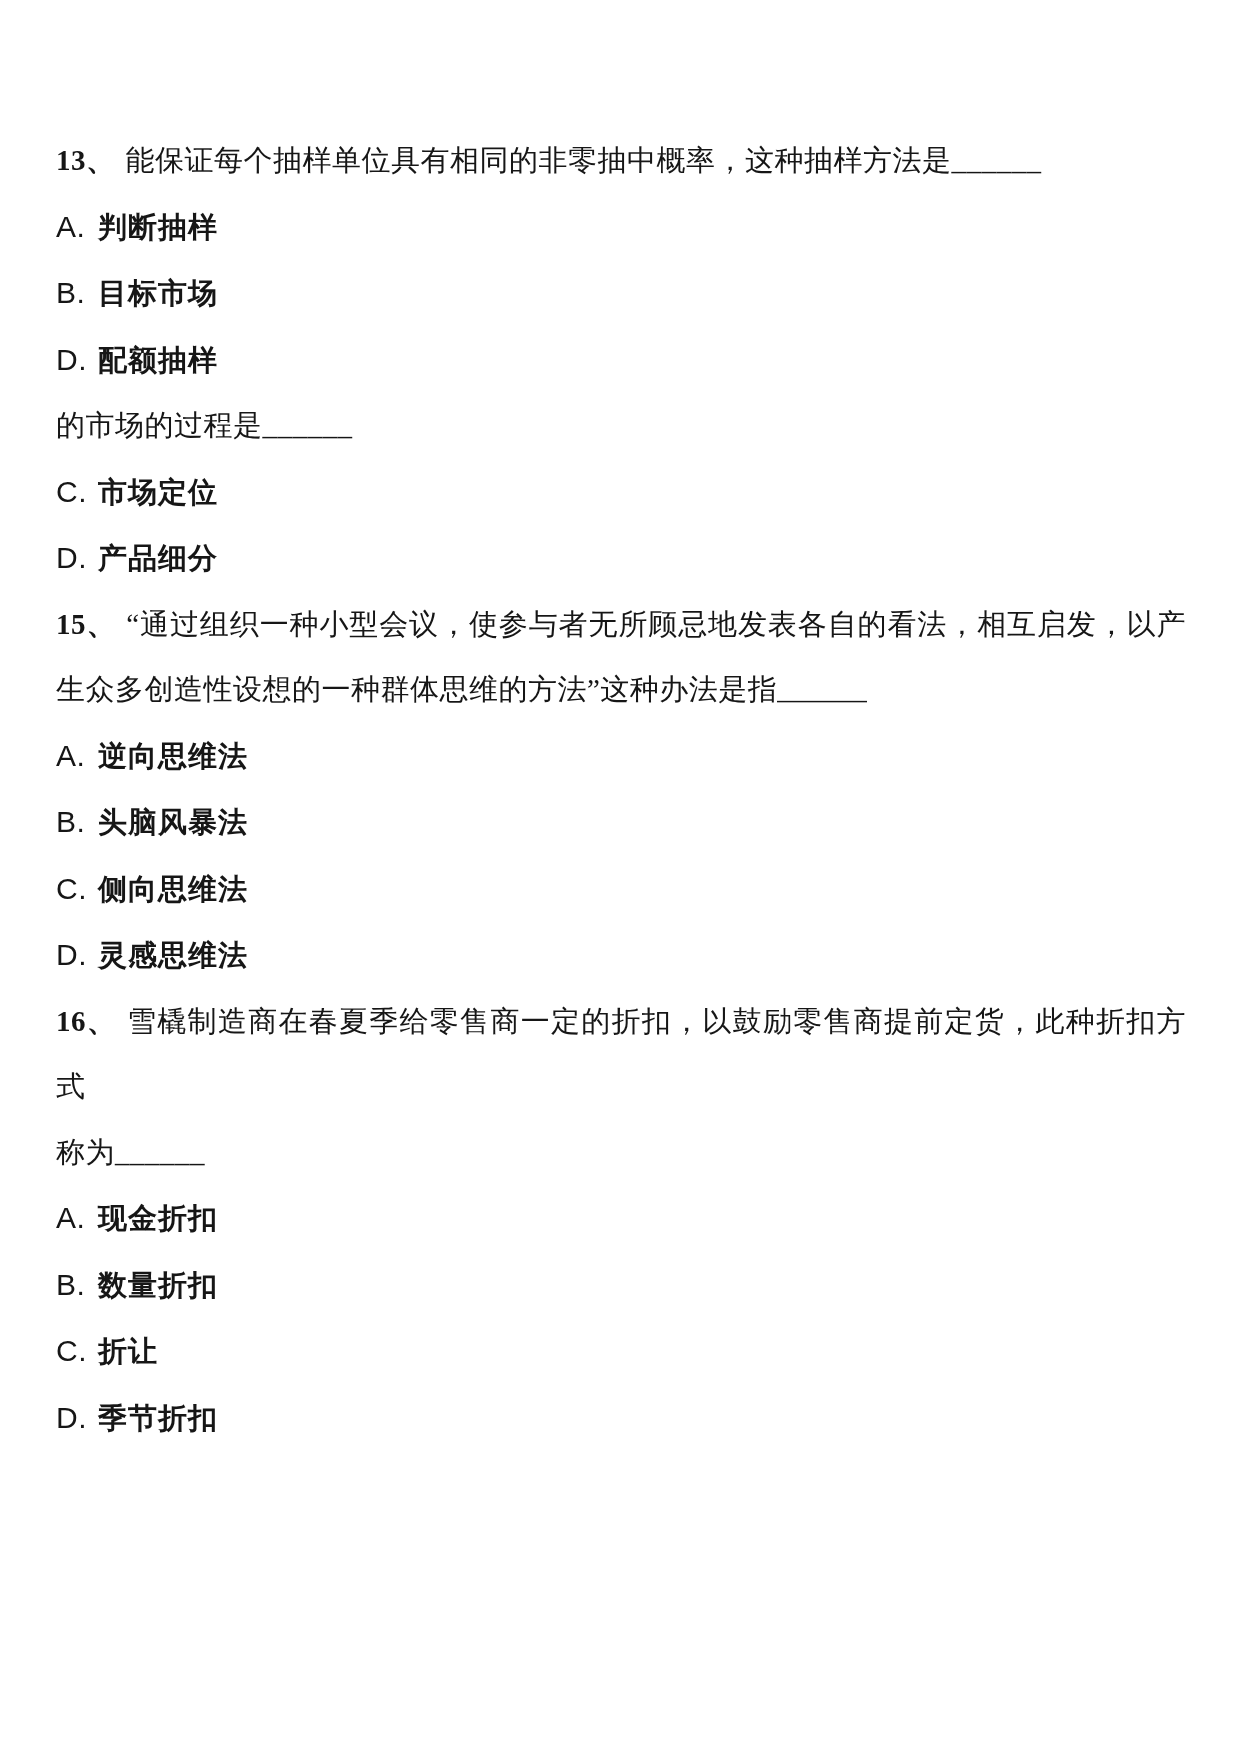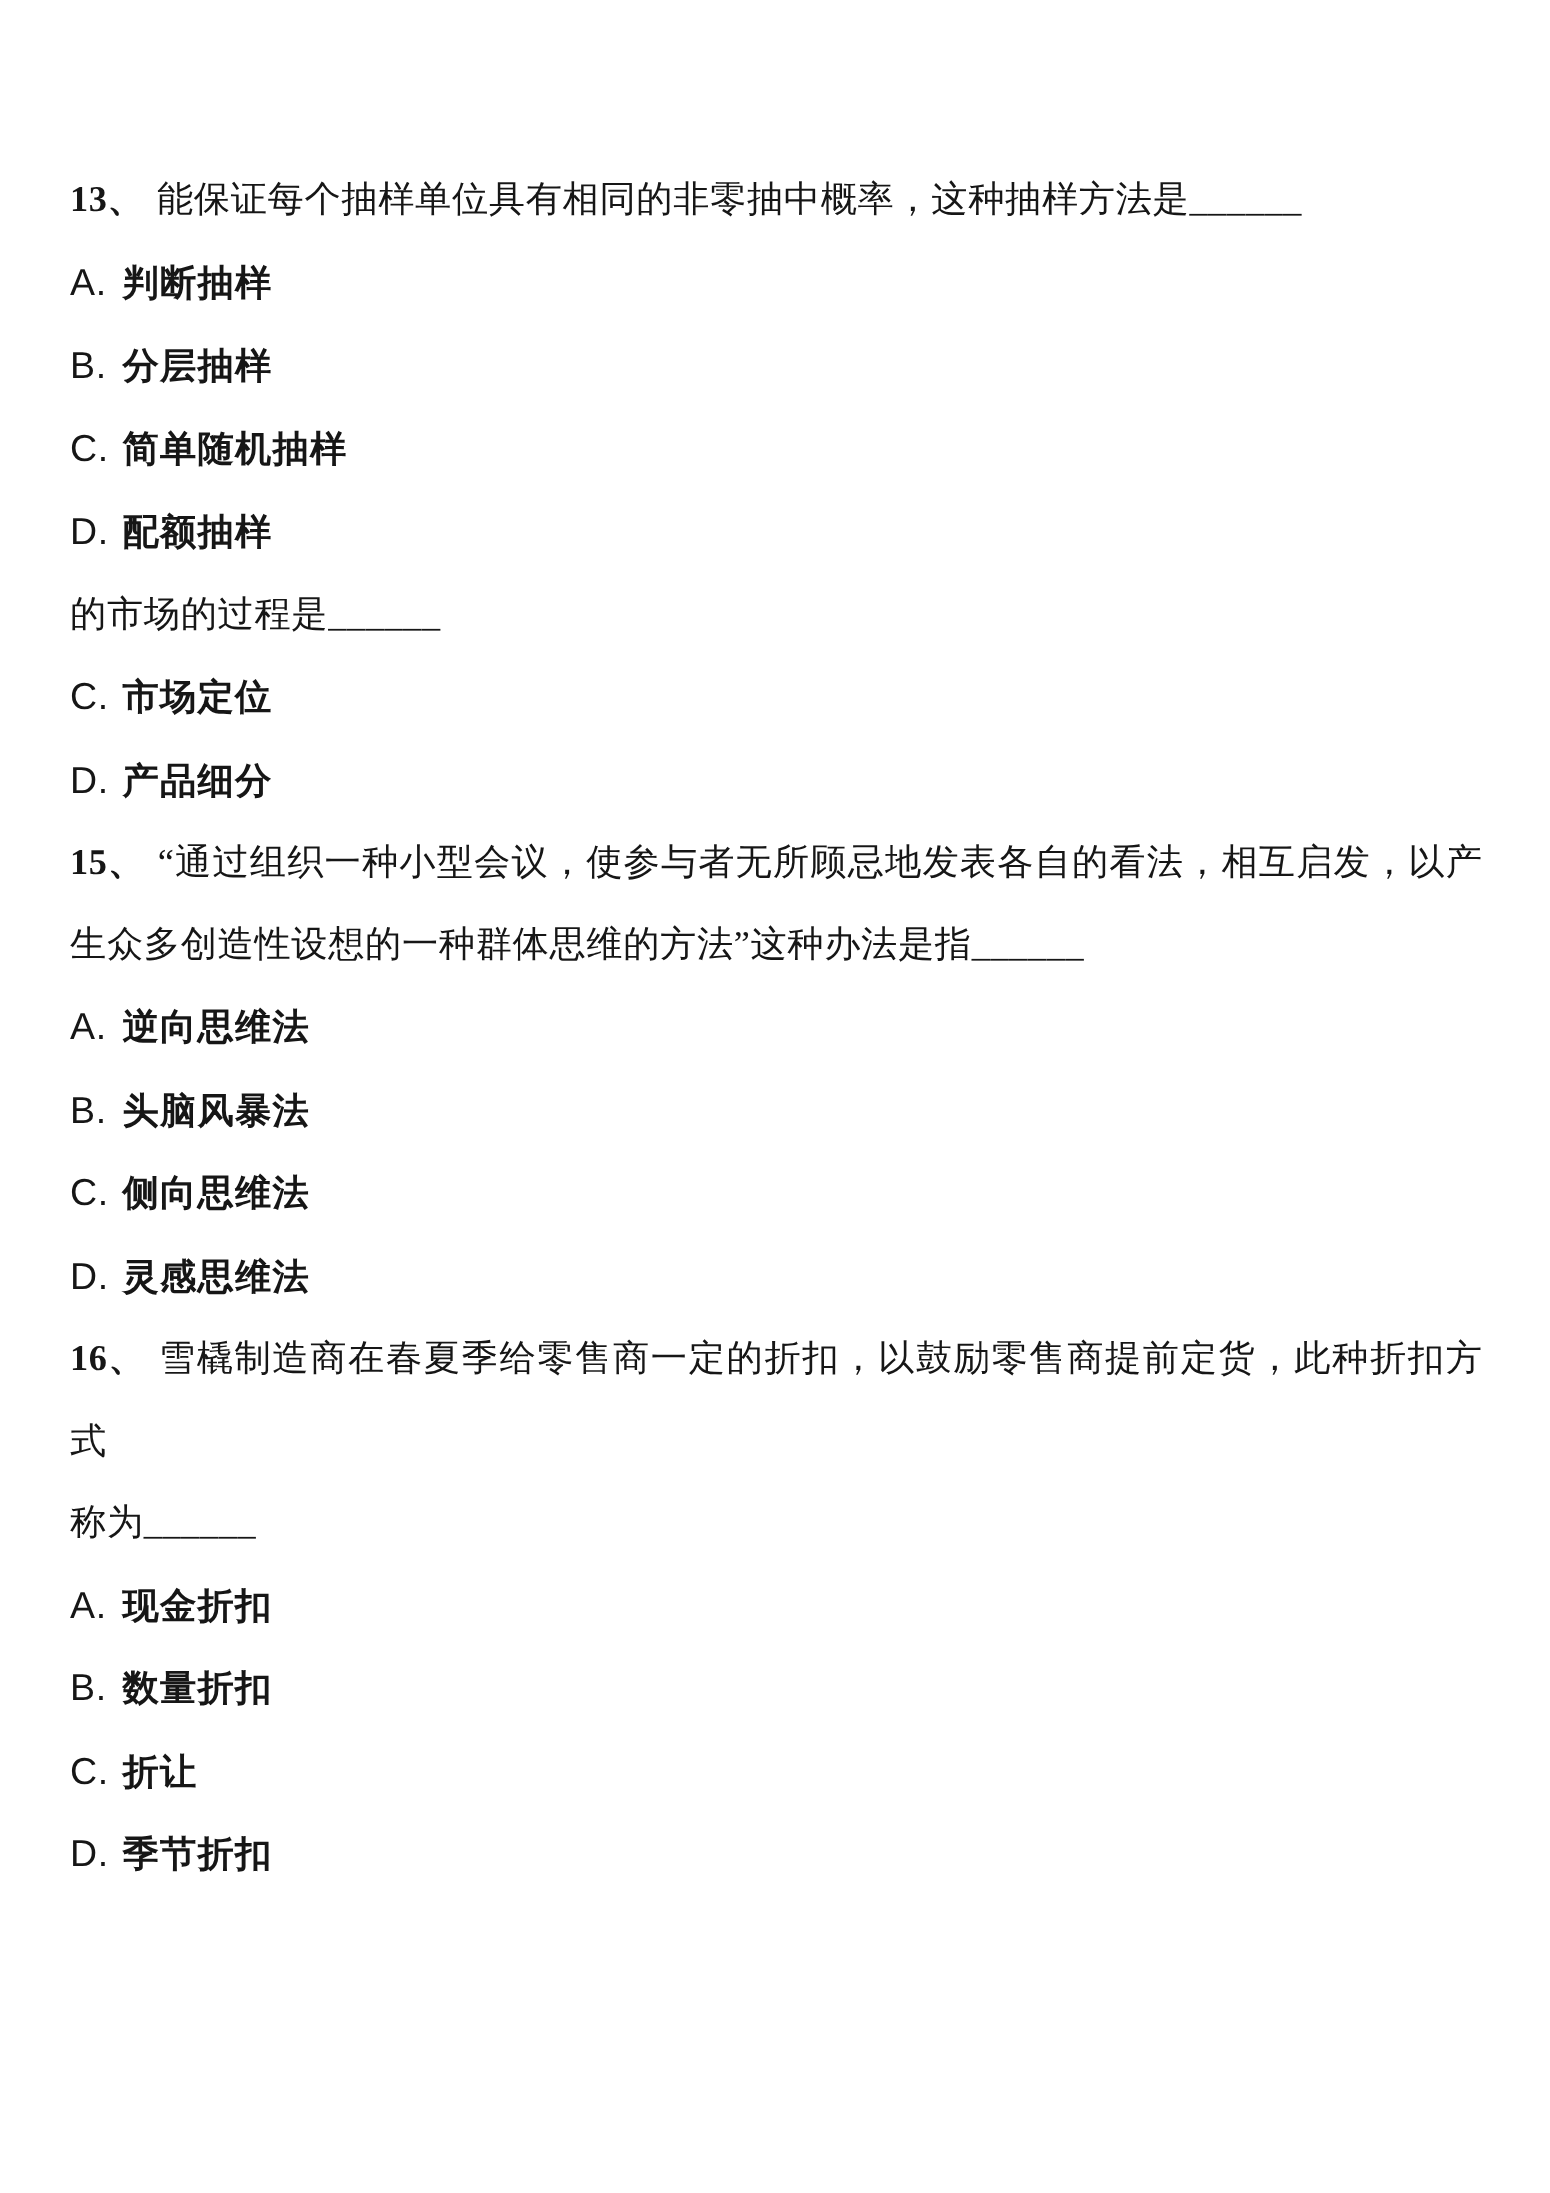--- a/index.html
+++ b/index.html
@@ -47,22 +47,21 @@
   }
 </style>
 </head>
 <body>
 
 <div class="page">
 
   <section>
     <p class="line"><span class="qnum">13、</span><span>能保证每个抽样单位具有相同的非零抽中概率，这种抽样方法是______</span></p>
     <p class="line"><span class="letter">A.</span><span class="otext">判断抽样</span></p>
-    <p class="line"><span class="letter">B.</span><span class="otext">分层抽样</span></p>
-    <p class="line"><span class="letter">C.</span><span class="otext">简单随机抽样</span></p>
+    <p class="line"><span class="letter">B.</span><span class="otext">目标市场</span></p>
     <p class="line"><span class="letter">D.</span><span class="otext">配额抽样</span></p>
   </section>
 
   <section>
     <p class="line">的市场的过程是______</p>
     <p class="line"><span class="letter">C.</span><span class="otext">市场定位</span></p>
     <p class="line"><span class="letter">D.</span><span class="otext">产品细分</span></p>
   </section>
 
   <section>

